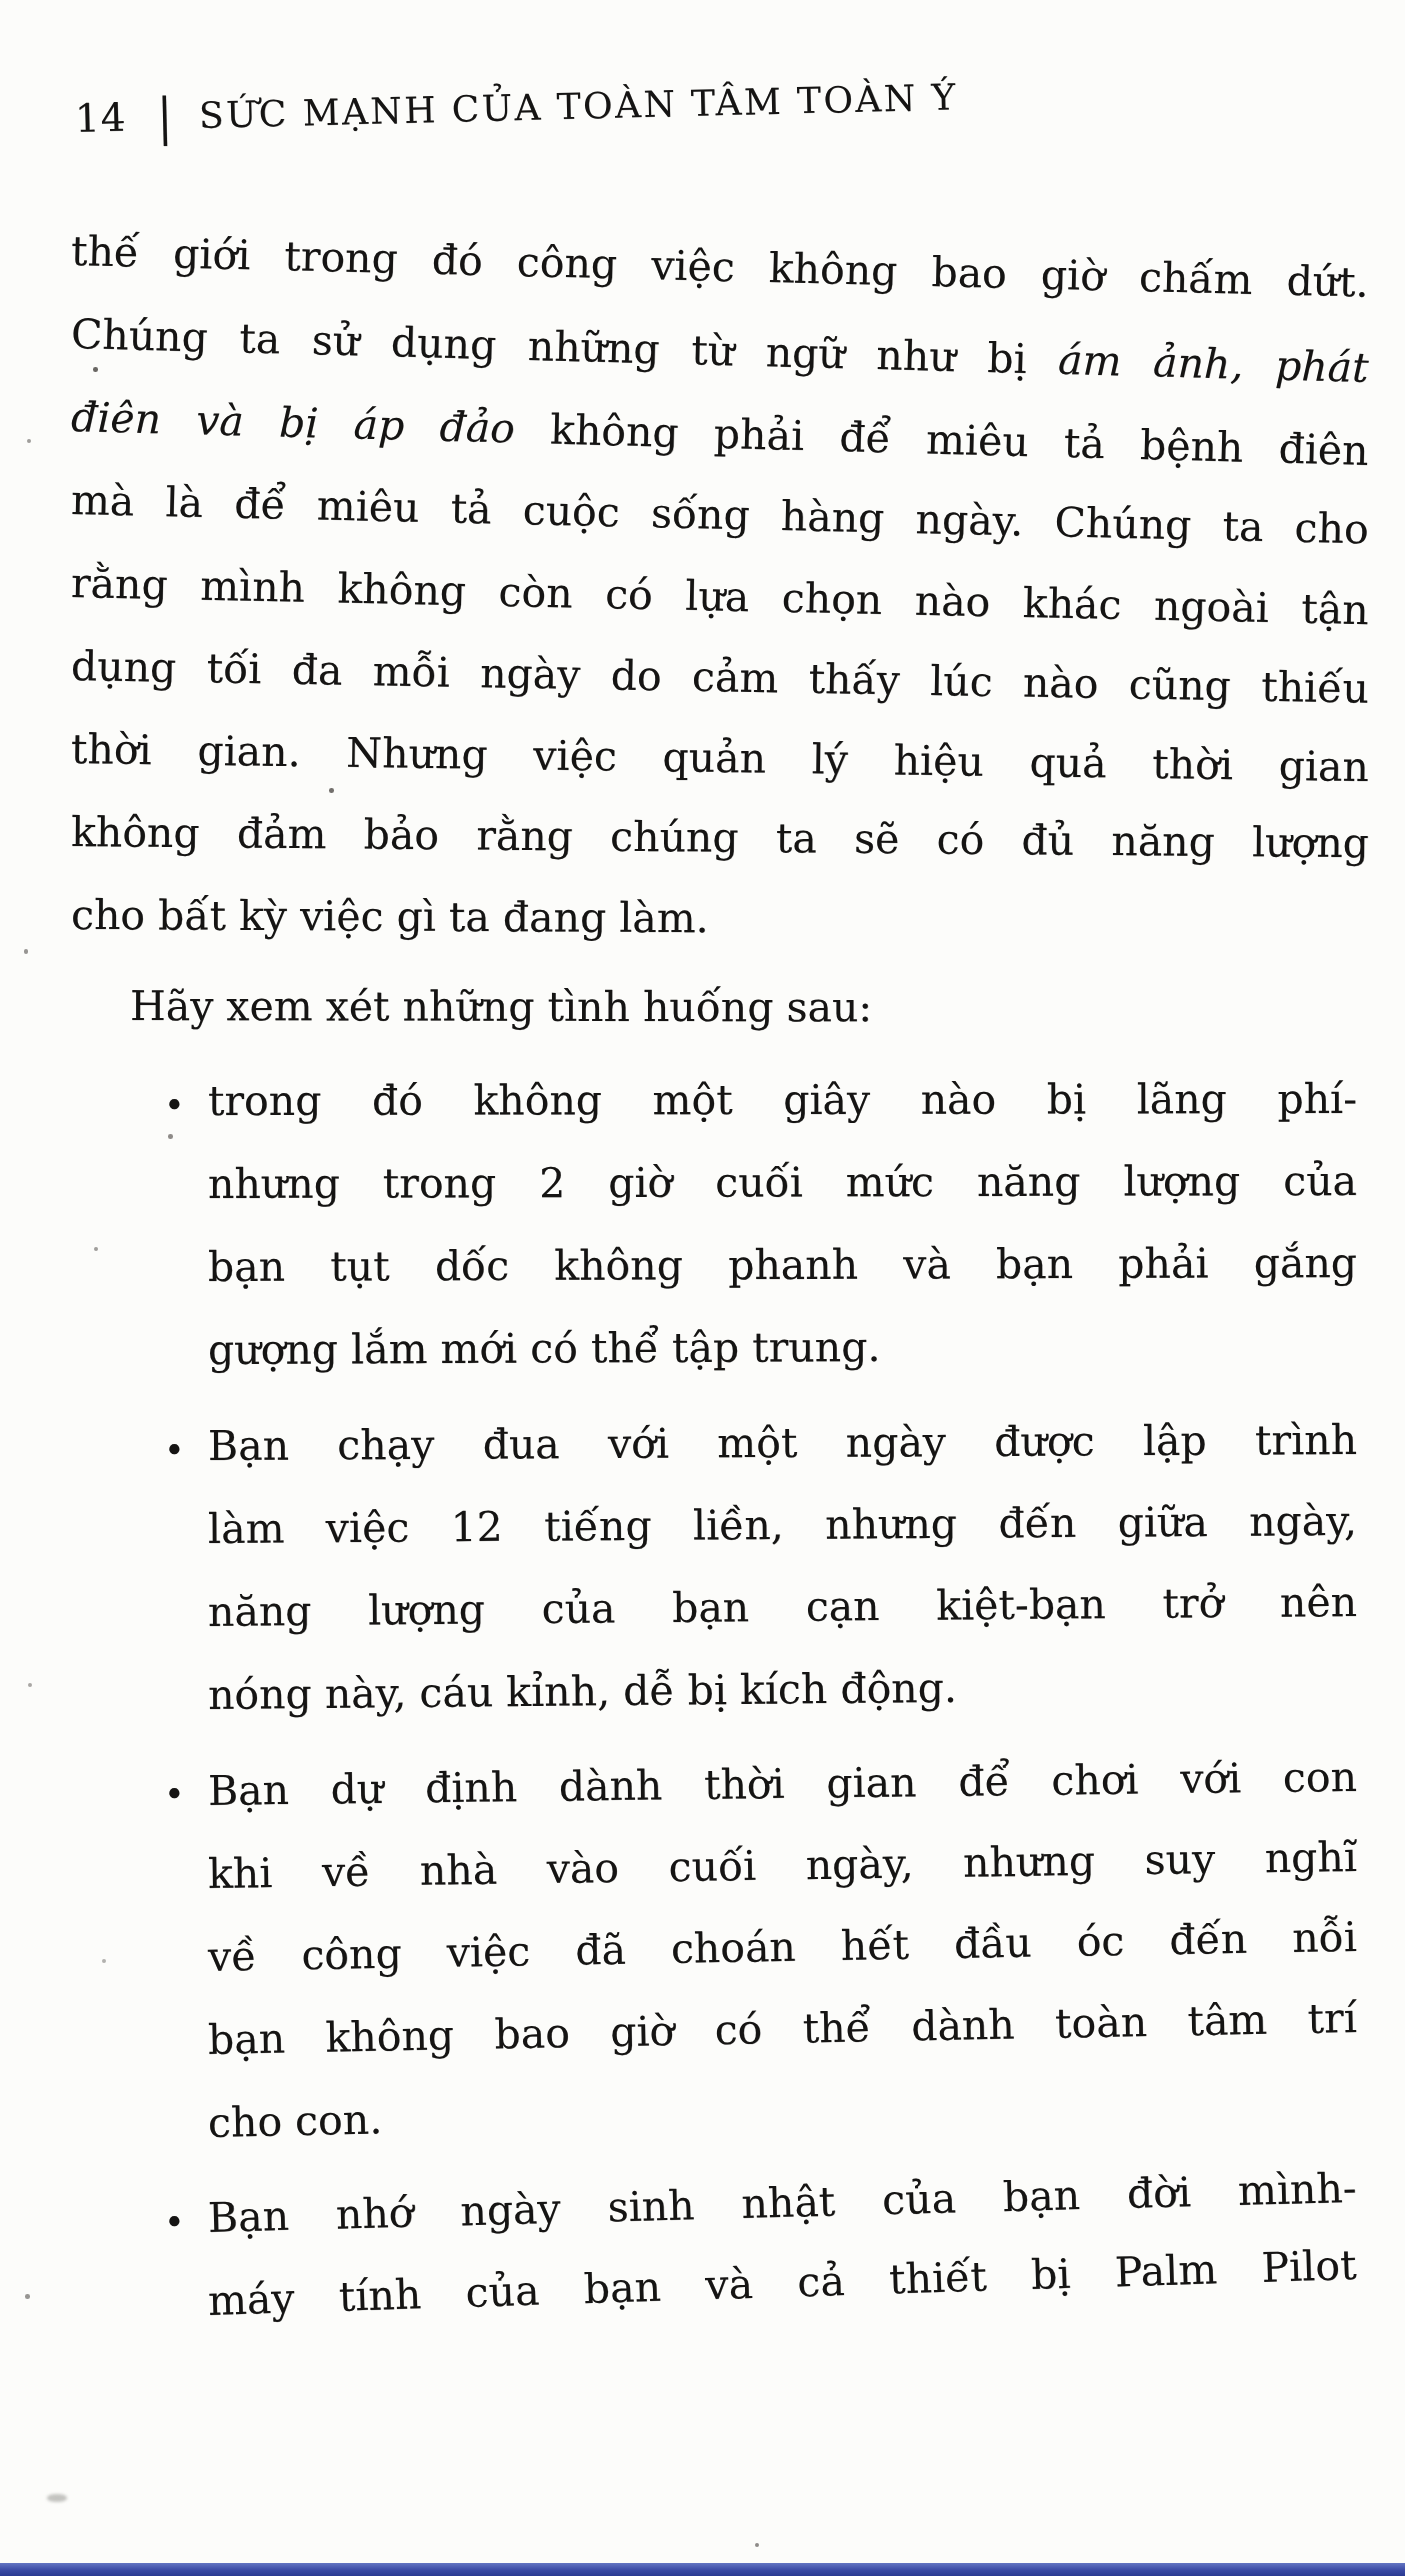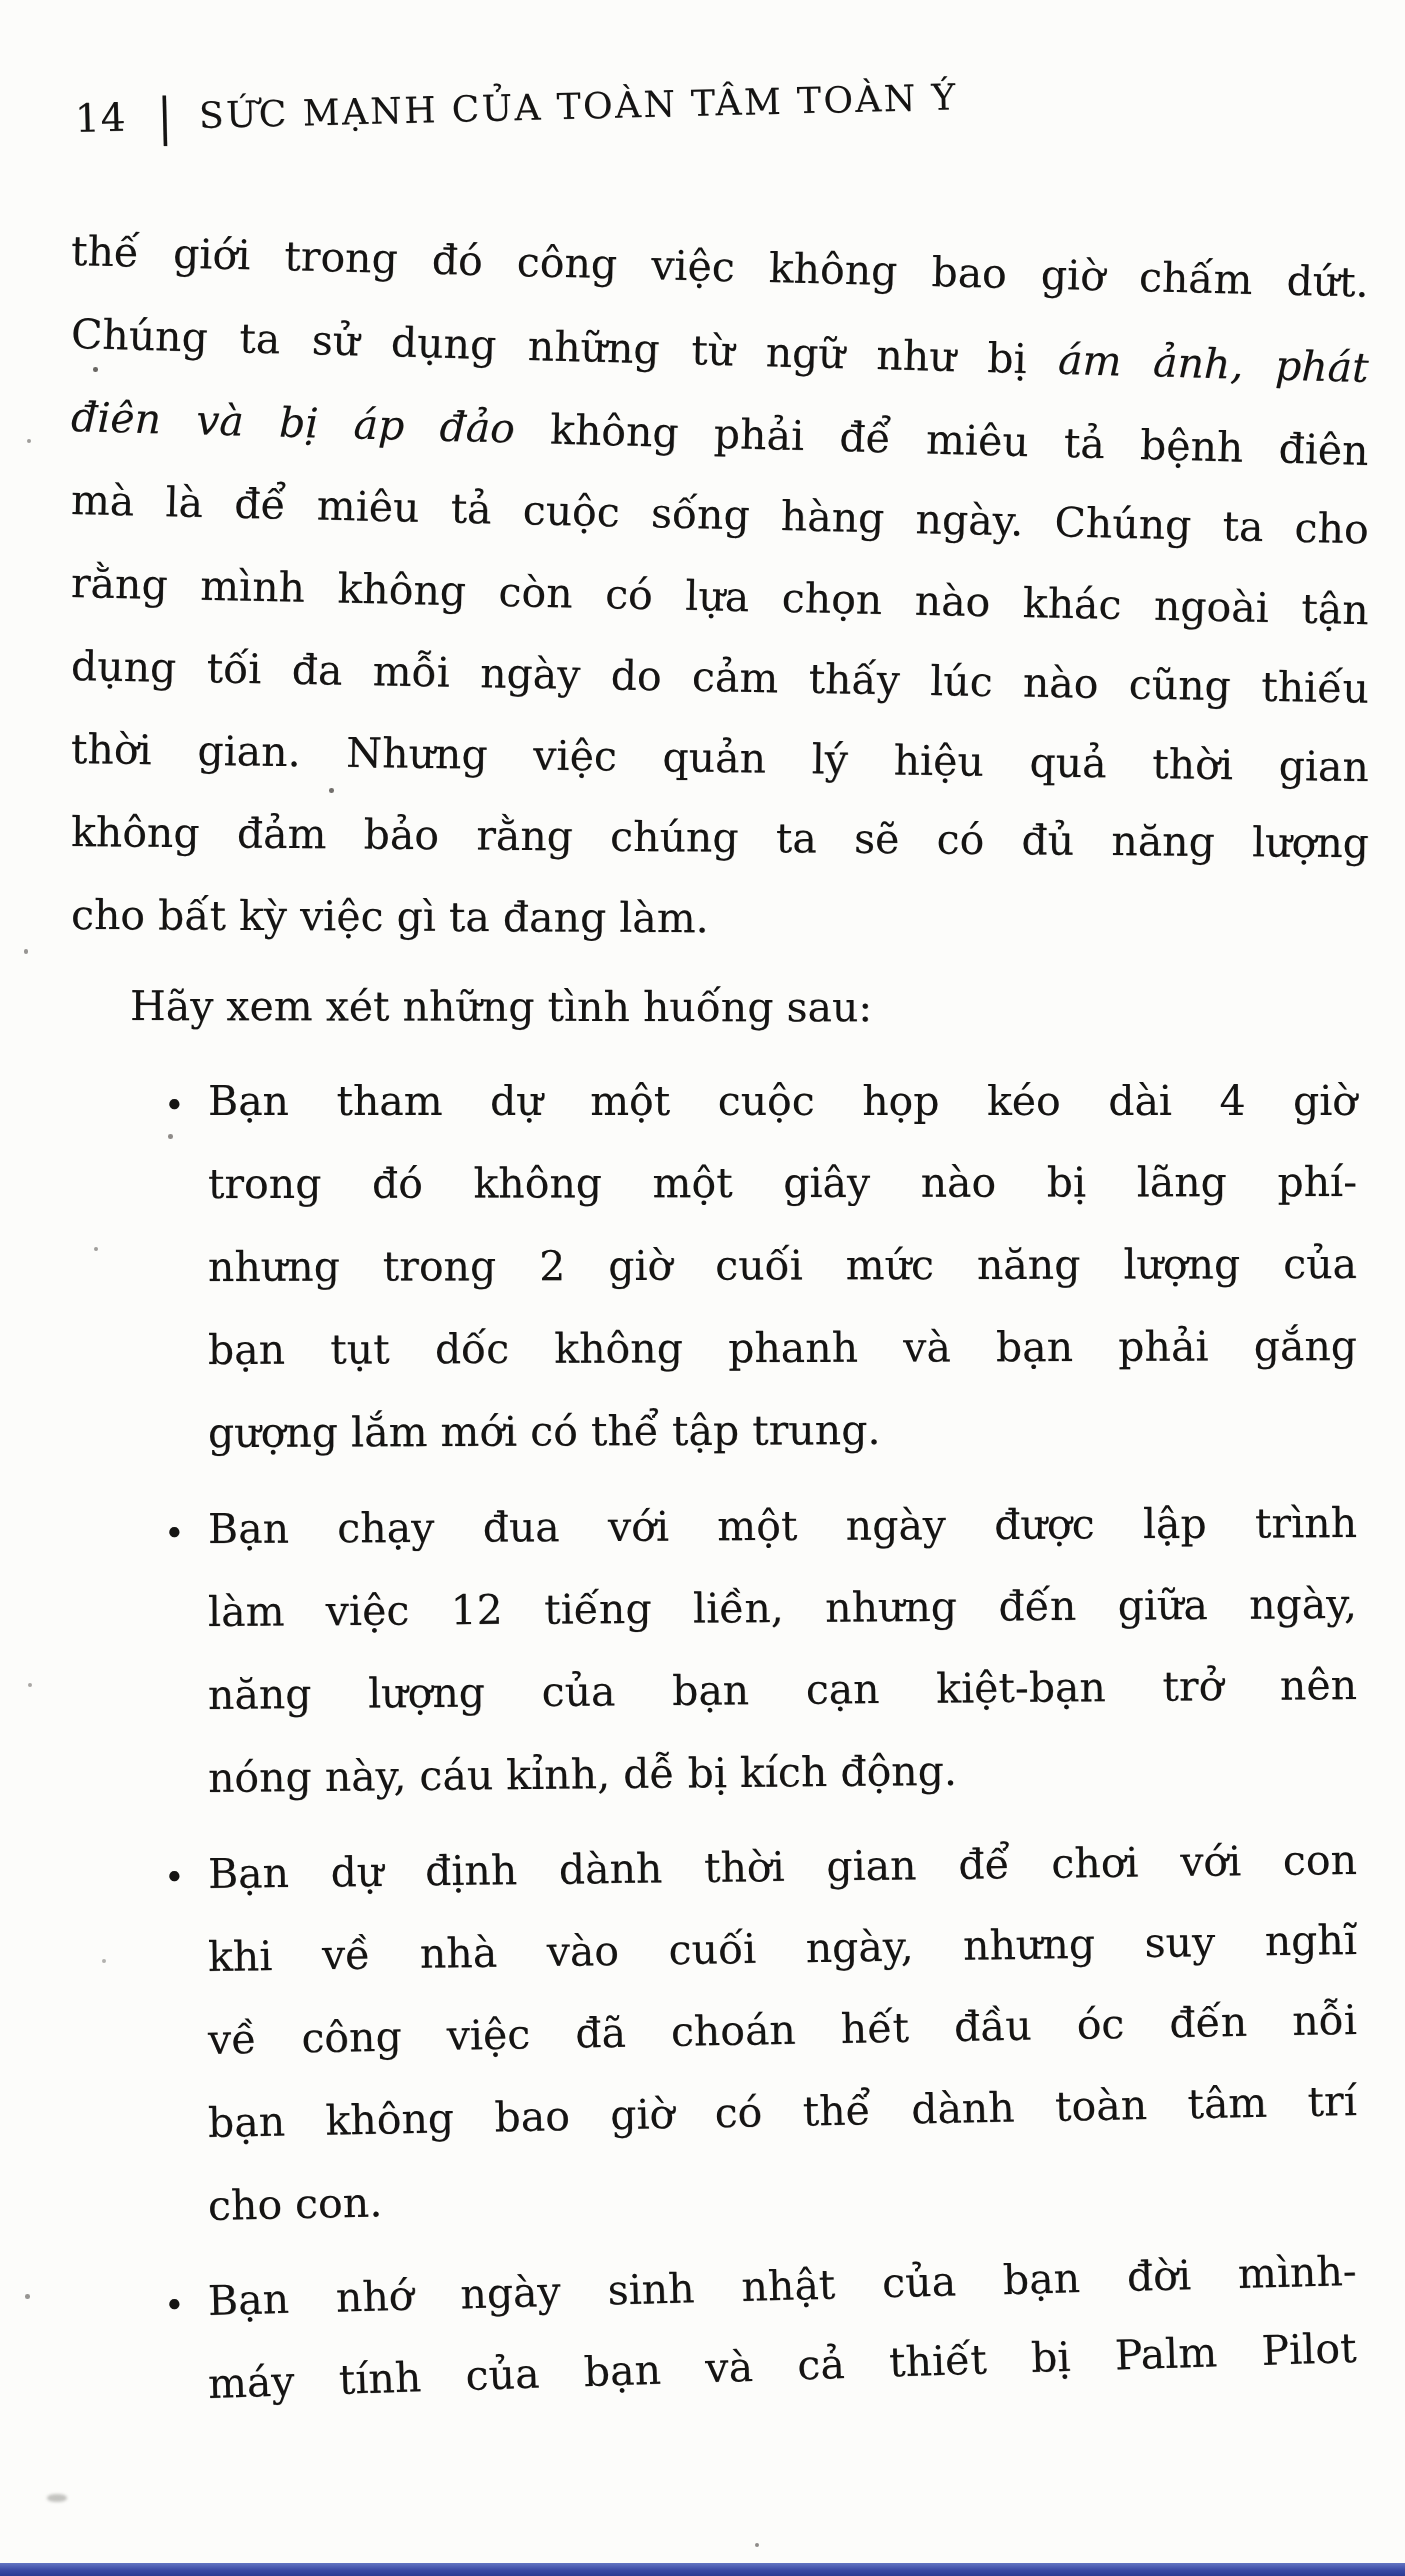--- a/index.html
+++ b/index.html
@@ -71,21 +71,20 @@
     <div class="line" style="--r:1.2deg">rằng mình không còn có lựa chọn nào khác ngoài tận</div>
     <div class="line" style="--r:1.0deg">dụng tối đa mỗi ngày do cảm thấy lúc nào cũng thiếu</div>
     <div class="line" style="--r:0.8deg">thời gian. Nhưng việc quản lý hiệu quả thời gian</div>
     <div class="line" style="--r:0.5deg">không đảm bảo rằng chúng ta sẽ có đủ năng lượng</div>
     <div class="line ns" style="--r:0.3deg">cho bất kỳ việc gì ta đang làm.</div>
 
     <div class="line ns intro" style="--r:0.1deg">Hãy xem xét những tình huống sau:</div>
 
     <div class="bullet">
       <span class="dot">•</span>
-      <div class="line" style="--r:0deg">Bạn tham dự một cuộc họp kéo dài 4 giờ</div>
       <div class="line" style="--r:-0.1deg">trong đó không một giây nào bị lãng phí-</div>
       <div class="line" style="--r:-0.15deg">nhưng trong 2 giờ cuối mức năng lượng của</div>
       <div class="line" style="--r:-0.2deg">bạn tụt dốc không phanh và bạn phải gắng</div>
       <div class="line ns" style="--r:-0.25deg">gượng lắm mới có thể tập trung.</div>
     </div>
 
     <div class="bullet">
       <span class="dot">•</span>
       <div class="line" style="--r:-0.3deg">Bạn chạy đua với một ngày được lập trình</div>
       <div class="line" style="--r:-0.4deg">làm việc 12 tiếng liền, nhưng đến giữa ngày,</div>

